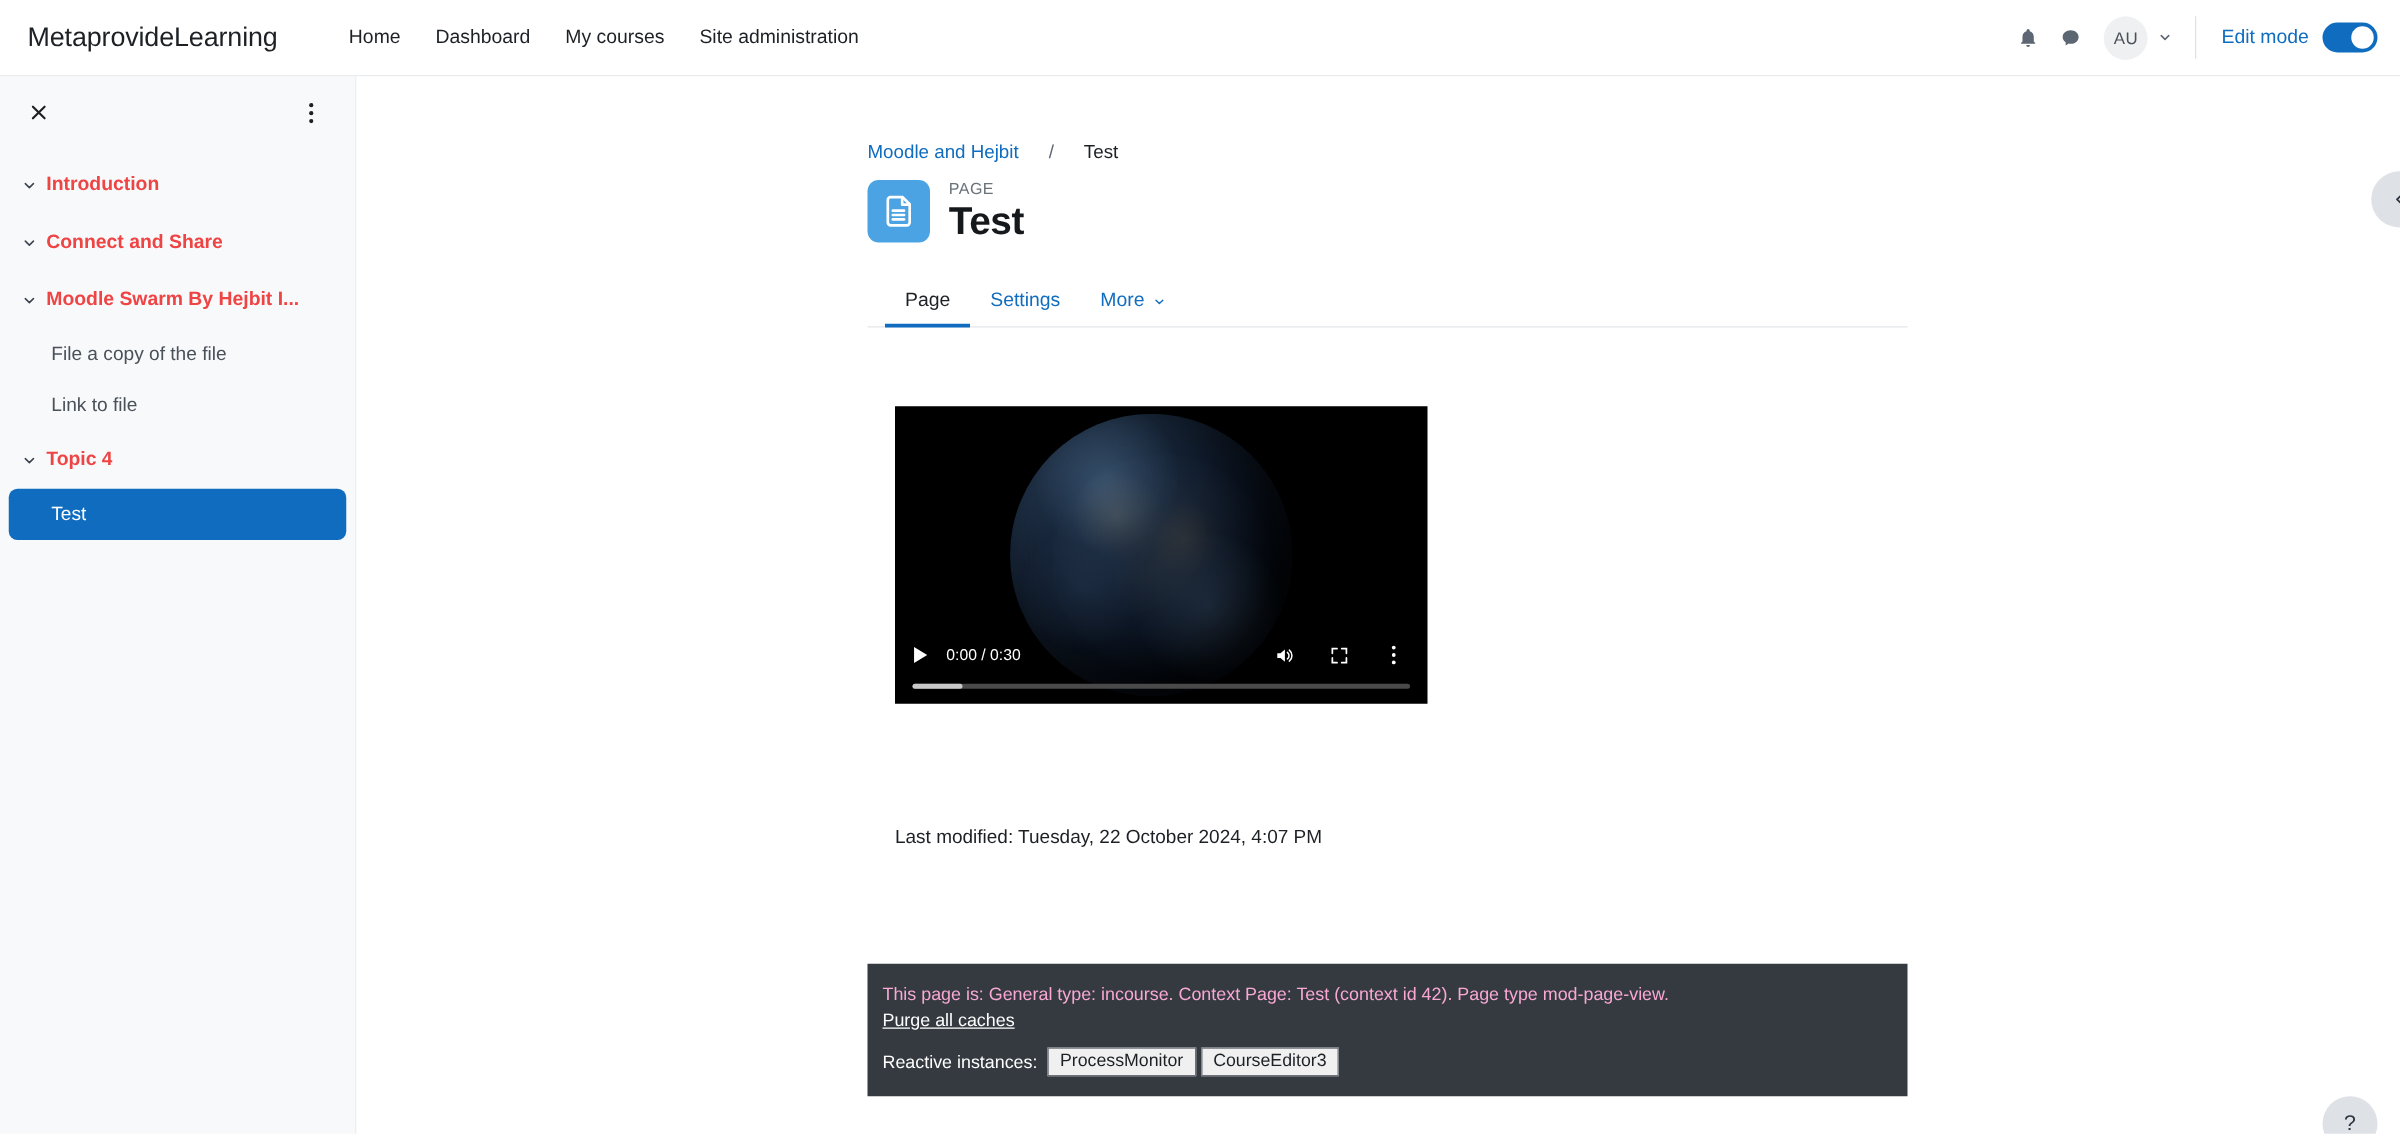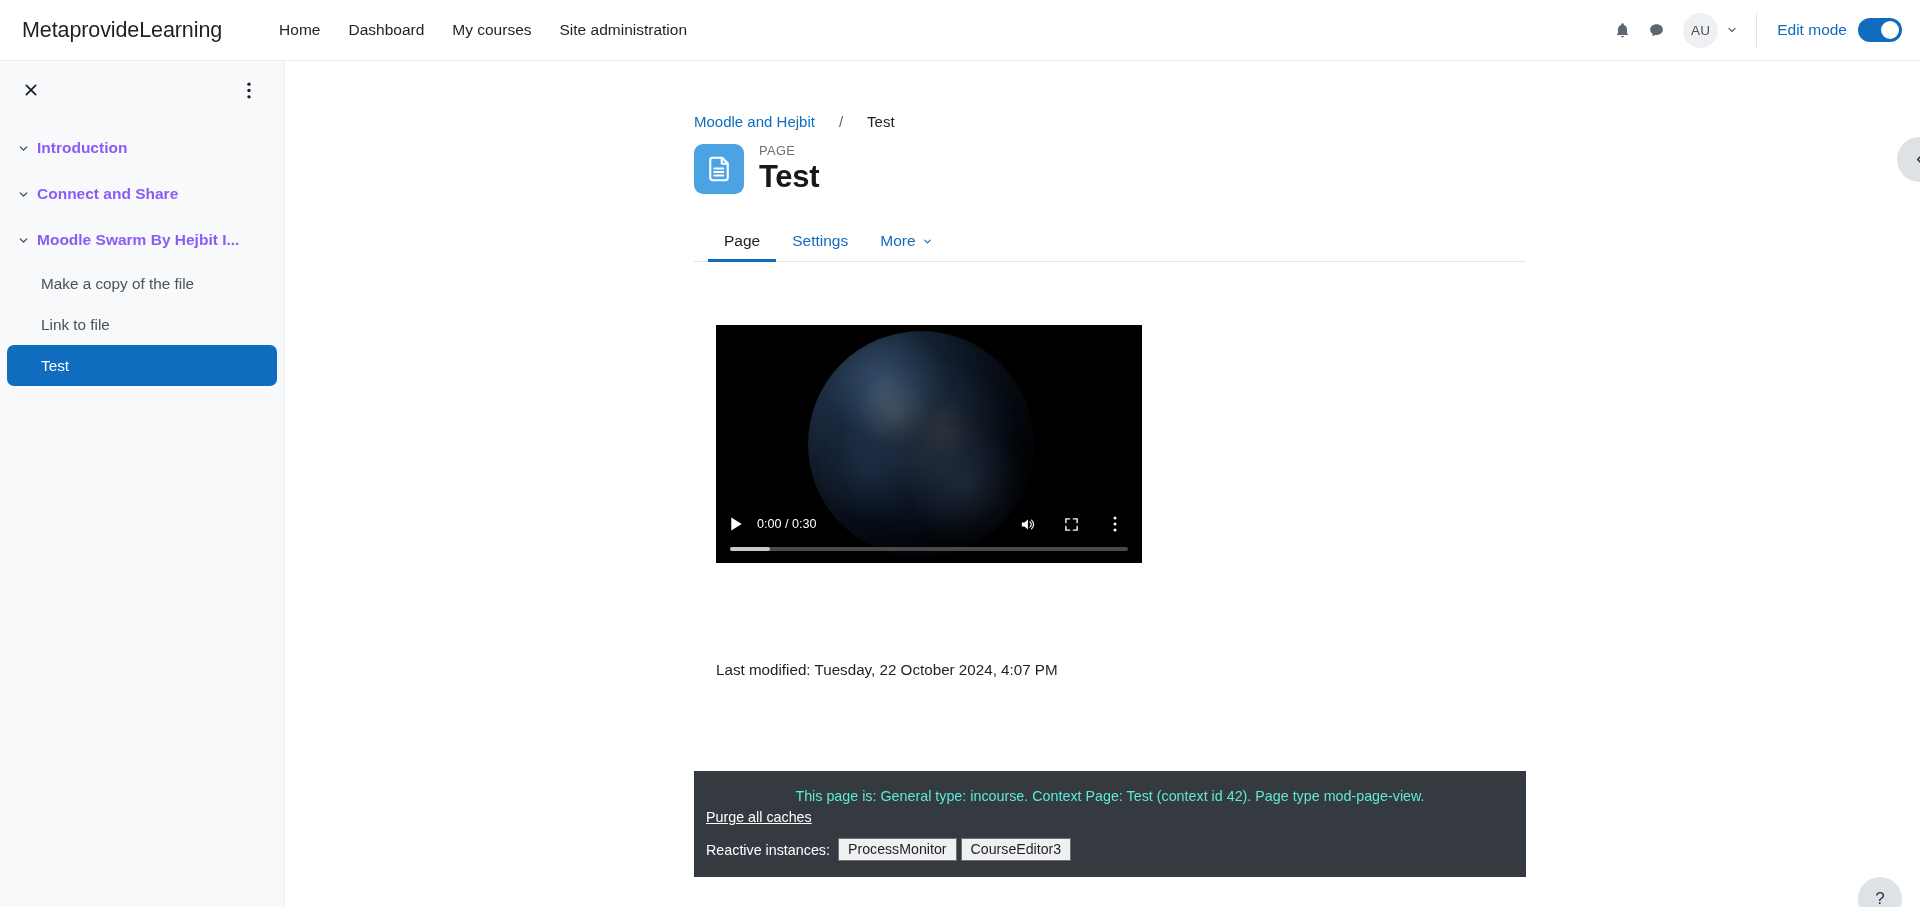--- a/index.html
+++ b/index.html
@@ -130,21 +130,21 @@
     cursor: pointer;
   }
   .sec-caret {
     width: 20px; flex: none;
     color: #3c4450;
     display: flex; align-items: center;
   }
   .sec-label {
     font-size: 15.5px;
     font-weight: 700;
-    color: #8b5cf6;
+    color: #ef4444;
     white-space: nowrap;
     overflow: hidden;
     max-width: 210px;
   }
   .act {
     display: flex; align-items: center;
     height: 41px;
     margin: 0 7px;
     padding-left: 34px;
     border-radius: 7px;
@@ -320,22 +320,21 @@
     position: absolute;
     left: 0; top: 710px;
     width: 832px;
     background: #343a40;
     color: #fff;
     padding: 14px 12px 16px 12px;
   }
   .debug-line {
     font-size: 14.3px;
     line-height: 1.55;
-    color: #5eead4;
-    text-align: center;
+    color: #f9a8d4;
   }
   .debug-link {
     font-size: 14.3px;
     color: #fff;
     text-decoration: underline;
     cursor: pointer;
     display: inline-block;
     margin-top: 2px;
   }
   .debug-row {
@@ -458,27 +457,35 @@
 
     <div class="sec">
       <span class="sec-caret">
         <svg width="13" height="13" viewBox="0 0 24 24" fill="none" stroke="currentColor" stroke-width="2.3" stroke-linecap="round" stroke-linejoin="round">
             <polyline points="6 9 12 15 18 9"></polyline>
           </svg>
       </span>
       <span class="sec-label">Moodle Swarm By Hejbit I...</span>
     </div>
     <div class="act">
-      <span class="act-label">Make a copy of the file</span>
+      <span class="act-label">File a copy of the file</span>
     </div>
     <div class="act">
       <span class="act-label">Link to file</span>
     </div>
 
 
+    <div class="sec">
+      <span class="sec-caret">
+        <svg width="13" height="13" viewBox="0 0 24 24" fill="none" stroke="currentColor" stroke-width="2.3" stroke-linecap="round" stroke-linejoin="round">
+            <polyline points="6 9 12 15 18 9"></polyline>
+          </svg>
+      </span>
+      <span class="sec-label">Topic 4</span>
+    </div>
     <div class="act active">
       <span class="act-label">Test</span>
     </div>
 
   </div>
 </aside>
 
 <main class="main">
 
   <div class="drawer-open-btn">

